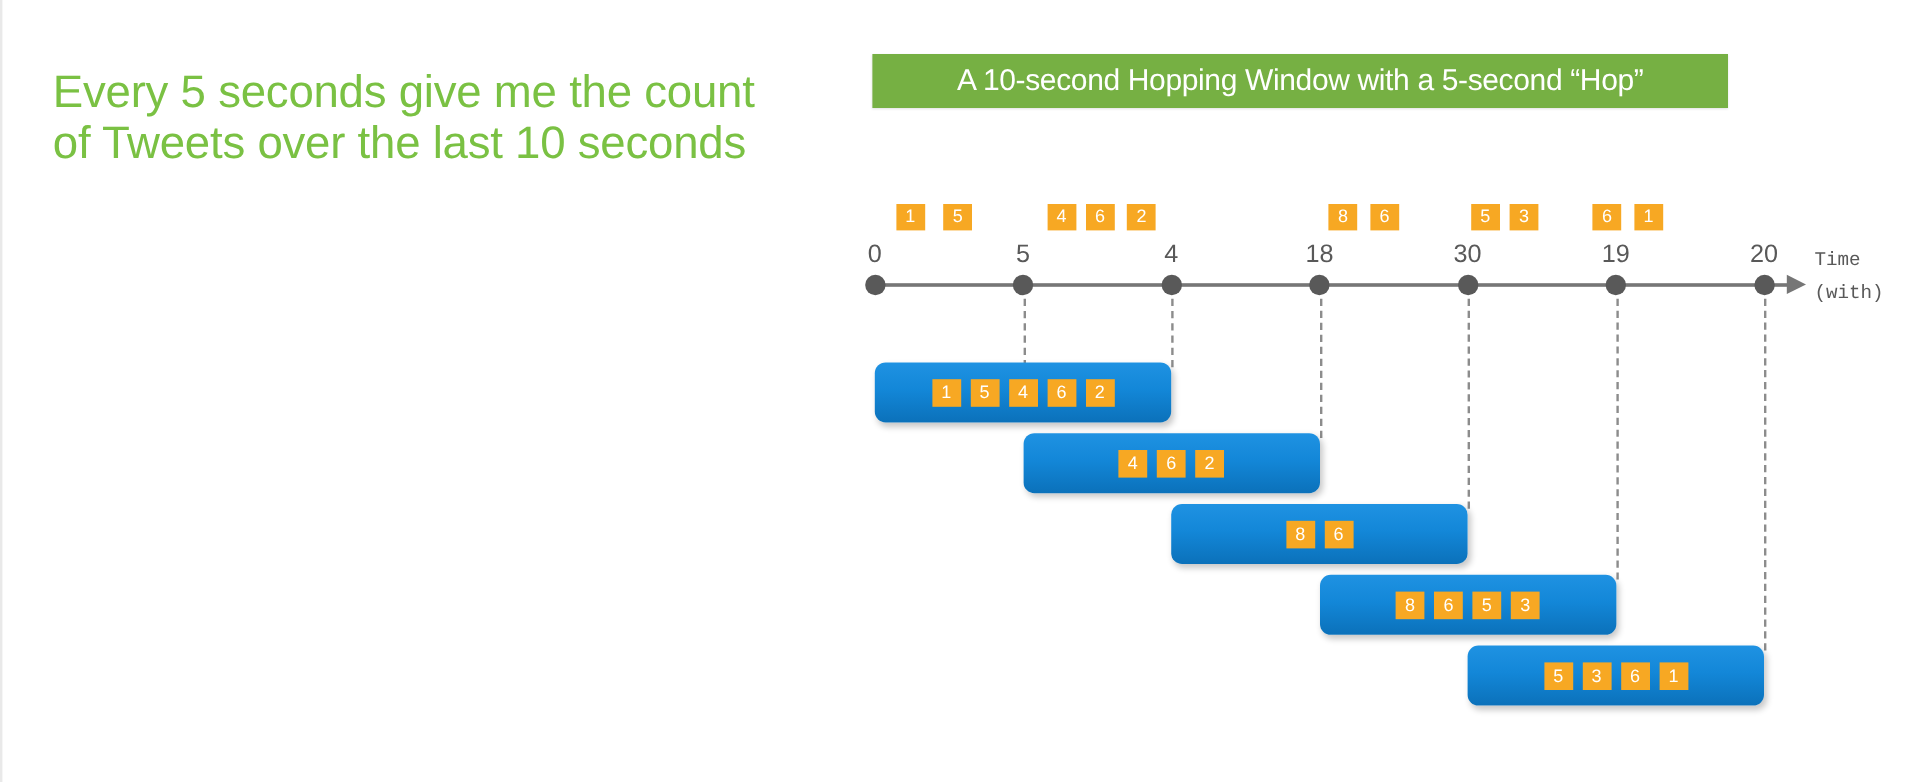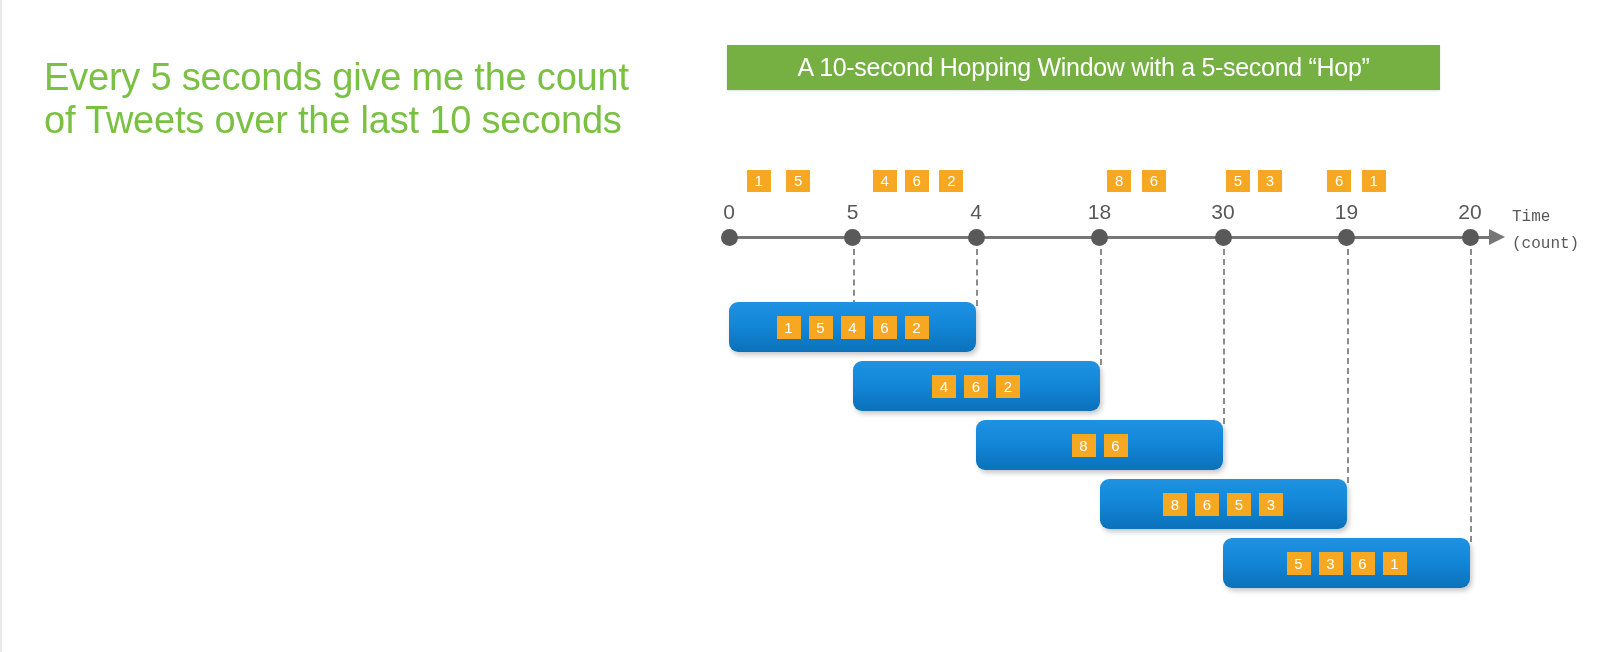--- a/index.html
+++ b/index.html
@@ -177,21 +177,21 @@
 
   <div id="banner">
     <div id="banner-text">A 10-second Hopping Window with a 5-second “Hop”</div>
   </div>
 
   <div id="timeline">
     <div class="axis-line"></div>
     <div class="axis-arrow"></div>
     <div class="time-axis-caption">
       <div>Time</div>
-      <div>(count)</div>
+      <div>(with)</div>
     </div>
     <div id="ticks">
         <div class="tick-dot" style="left: 729px; top: 237px;"></div>
         <div class="tick-label" style="left: 729px;">0</div>
         <div class="tick-dot" style="left: 852.5px; top: 237px;"></div>
         <div class="tick-label" style="left: 852.5px;">5</div>
         <div class="tick-dot" style="left: 976px; top: 237px;"></div>
         <div class="tick-label" style="left: 976px;">4</div>
         <div class="tick-dot" style="left: 1099.5px; top: 237px;"></div>
         <div class="tick-label" style="left: 1099.5px;">18</div>

